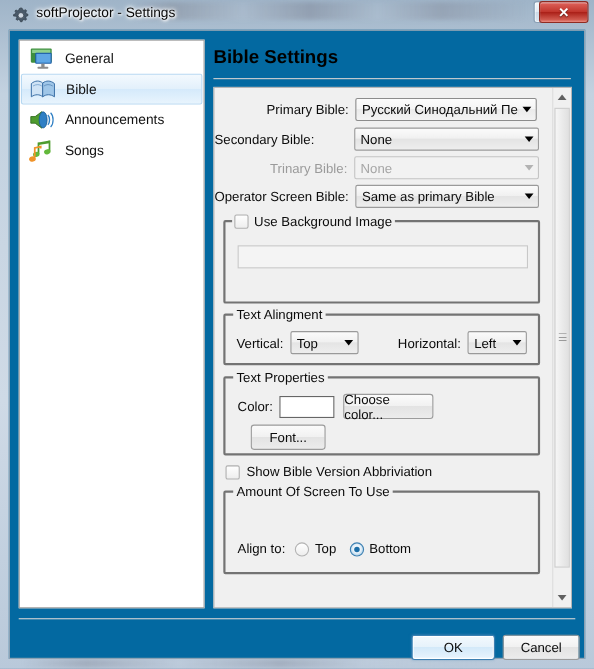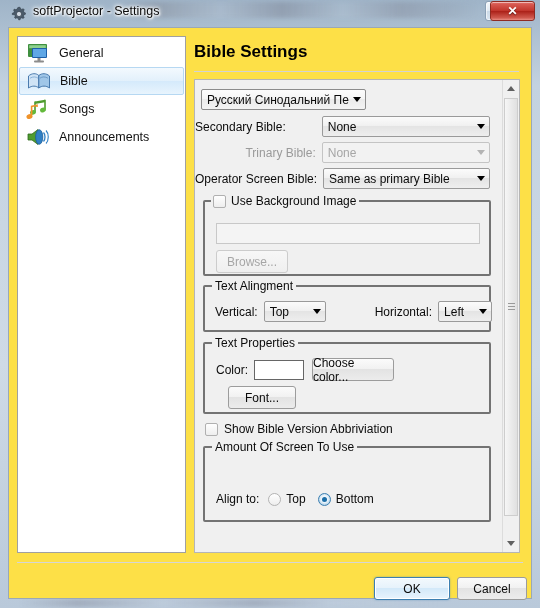--- a/index.html
+++ b/index.html
@@ -95,21 +95,21 @@
     position: absolute; left: 0; right: 0; top: 2px;
     text-align: center; font-size: 12px; font-weight: bold; color: #fff;
     text-shadow: 0 1px 1px rgba(0,0,0,0.5);
   }
 
   
   #client {
     position: absolute;
     left: 8px; top: 27px;
     width: 524px; height: 572px;
-    background: #fde047;
+    background: #0369a1;
     border: 1px solid #9aa8b6;
     box-sizing: border-box;
   }
 
   
   #nav-list {
     position: absolute;
     left: 8px; top: 8px;
     width: 169px; height: 517px;
     background: #ffffff;
@@ -447,53 +447,54 @@
             <path d="M3 8.2 C6 6.4, 9 6.6, 11 8.2" fill="none" stroke="#6e9ecb" stroke-width="0.7"></path>
             <path d="M13 8.2 C15 6.6, 18 6.4, 21 8.2" fill="none" stroke="#5585b5" stroke-width="0.7"></path>
           </svg>
         </span>
         <span class="nav-label">Bible</span>
       </div>
 
       <div class="nav-item">
         <span class="nav-icon">
           <svg width="24" height="22" viewBox="0 0 24 22">
+            <path d="M2 8 L6 8 L12 3.5 L12 18.5 L6 14 L2 14 Z" fill="#4f9c2f" stroke="#2f6b1d" stroke-width="0.8"></path>
+            <ellipse cx="13.2" cy="11" rx="3.6" ry="7.3" fill="#2f7fc4" stroke="#1c5e99" stroke-width="0.8"></ellipse>
+            <path d="M17.5 6.5 C19.5 8.5, 19.5 13.5, 17.5 15.5" fill="none" stroke="#2f7fc4" stroke-width="1.3"></path>
+            <path d="M20 4.5 C23 7.5, 23 14.5, 20 17.5" fill="none" stroke="#2f7fc4" stroke-width="1.1"></path>
+          </svg>
+        </span>
+        <span class="nav-label">Announcements</span>
+      </div>
+
+      <div class="nav-item">
+        <span class="nav-icon">
+          <svg width="24" height="22" viewBox="0 0 24 22">
             <path d="M9 3.5 L19 1.8 L19 4.2 L9 5.9 Z" fill="#4f9c2f"></path>
             <path d="M9 3.5 L9 14 M19 1.8 L19 11.5" stroke="#4f9c2f" stroke-width="1.6" fill="none"></path>
             <ellipse cx="7" cy="14.4" rx="3" ry="2.3" fill="#63b93b" transform="rotate(-18 7 14.4)"></ellipse>
             <ellipse cx="17" cy="12" rx="3" ry="2.3" fill="#63b93b" transform="rotate(-18 17 12)"></ellipse>
             <ellipse cx="3.5" cy="18.5" rx="3.1" ry="2.4" fill="#f0932a" transform="rotate(-18 3.5 18.5)"></ellipse>
             <path d="M5.6 17 L5.6 8.5 L11 7.2 L11 9" stroke="#f0932a" stroke-width="1.6" fill="none"></path>
           </svg>
         </span>
         <span class="nav-label">Songs</span>
       </div>
-
-      <div class="nav-item">
-        <span class="nav-icon">
-          <svg width="24" height="22" viewBox="0 0 24 22">
-            <path d="M2 8 L6 8 L12 3.5 L12 18.5 L6 14 L2 14 Z" fill="#4f9c2f" stroke="#2f6b1d" stroke-width="0.8"></path>
-            <ellipse cx="13.2" cy="11" rx="3.6" ry="7.3" fill="#2f7fc4" stroke="#1c5e99" stroke-width="0.8"></ellipse>
-            <path d="M17.5 6.5 C19.5 8.5, 19.5 13.5, 17.5 15.5" fill="none" stroke="#2f7fc4" stroke-width="1.3"></path>
-            <path d="M20 4.5 C23 7.5, 23 14.5, 20 17.5" fill="none" stroke="#2f7fc4" stroke-width="1.1"></path>
-          </svg>
-        </span>
-        <span class="nav-label">Announcements</span>
-      </div>
     </div>
 
     <div id="right-panel">
 
       <div id="page-title">Bible Settings</div>
       <div id="title-rule"></div>
 
       <div id="scroll-area">
         <div id="scroll-inner">
 
           <div class="row" style="left:0; top:9px; width:295px;">
+            <span class="field-label" style="width:122px; text-align:right;">Primary Bible:</span>
             <div class="combo hover" style="margin-left:6px; width:165px;">
               <span class="ctext">Русский Синодальний Перево,</span>
               <span class="carrow">
                   <i></i>
                 </span>
             </div>
           </div>
 
           <div class="row" style="left:0; top:36px; width:295px;">
             <span class="field-label" style="width:122px; text-align:left;">Secondary Bible:</span>
@@ -524,36 +525,33 @@
                 </span>
             </div>
           </div>
 
           <div class="groupbox" style="left:8px; top:120px; width:288px; height:76px;">
             <div class="group-title with-check">
               <span class="checkbox"></span>
               <span>Use Background Image</span>
             </div>
             <div class="textinput" style="position:absolute; left:11px; top:21px; width:264px;"></div>
-            <div class="btn disabled" style="position:absolute; left:11px; top:48px; width:72px;">
-              <span>Browse...</span>
-            </div>
           </div>
 
           <div class="groupbox" style="left:8px; top:205px; width:288px; height:47px;">
             <div class="group-title">Text Alingment</div>
             <div class="row" style="left:10px; top:14px;">
               <span class="field-label">Vertical:</span>
               <div class="combo" style="margin-left:6px; width:62px;">
                 <span class="ctext">Top</span>
                 <span class="carrow">
                     <i></i>
                   </span>
               </div>
-              <span class="field-label" style="margin-left:25px;padding-left:24px;">Horizontal:</span>
+              <span class="field-label" style="margin-left:12px;padding-left:24px;">Horizontal:</span>
               <div class="combo" style="margin-left:6px; width:54px;">
                 <span class="ctext">Left</span>
                 <span class="carrow">
                     <i></i>
                   </span>
               </div>
             </div>
           </div>
 
           <div class="groupbox" style="left:8px; top:262px; width:288px; height:72px;">

